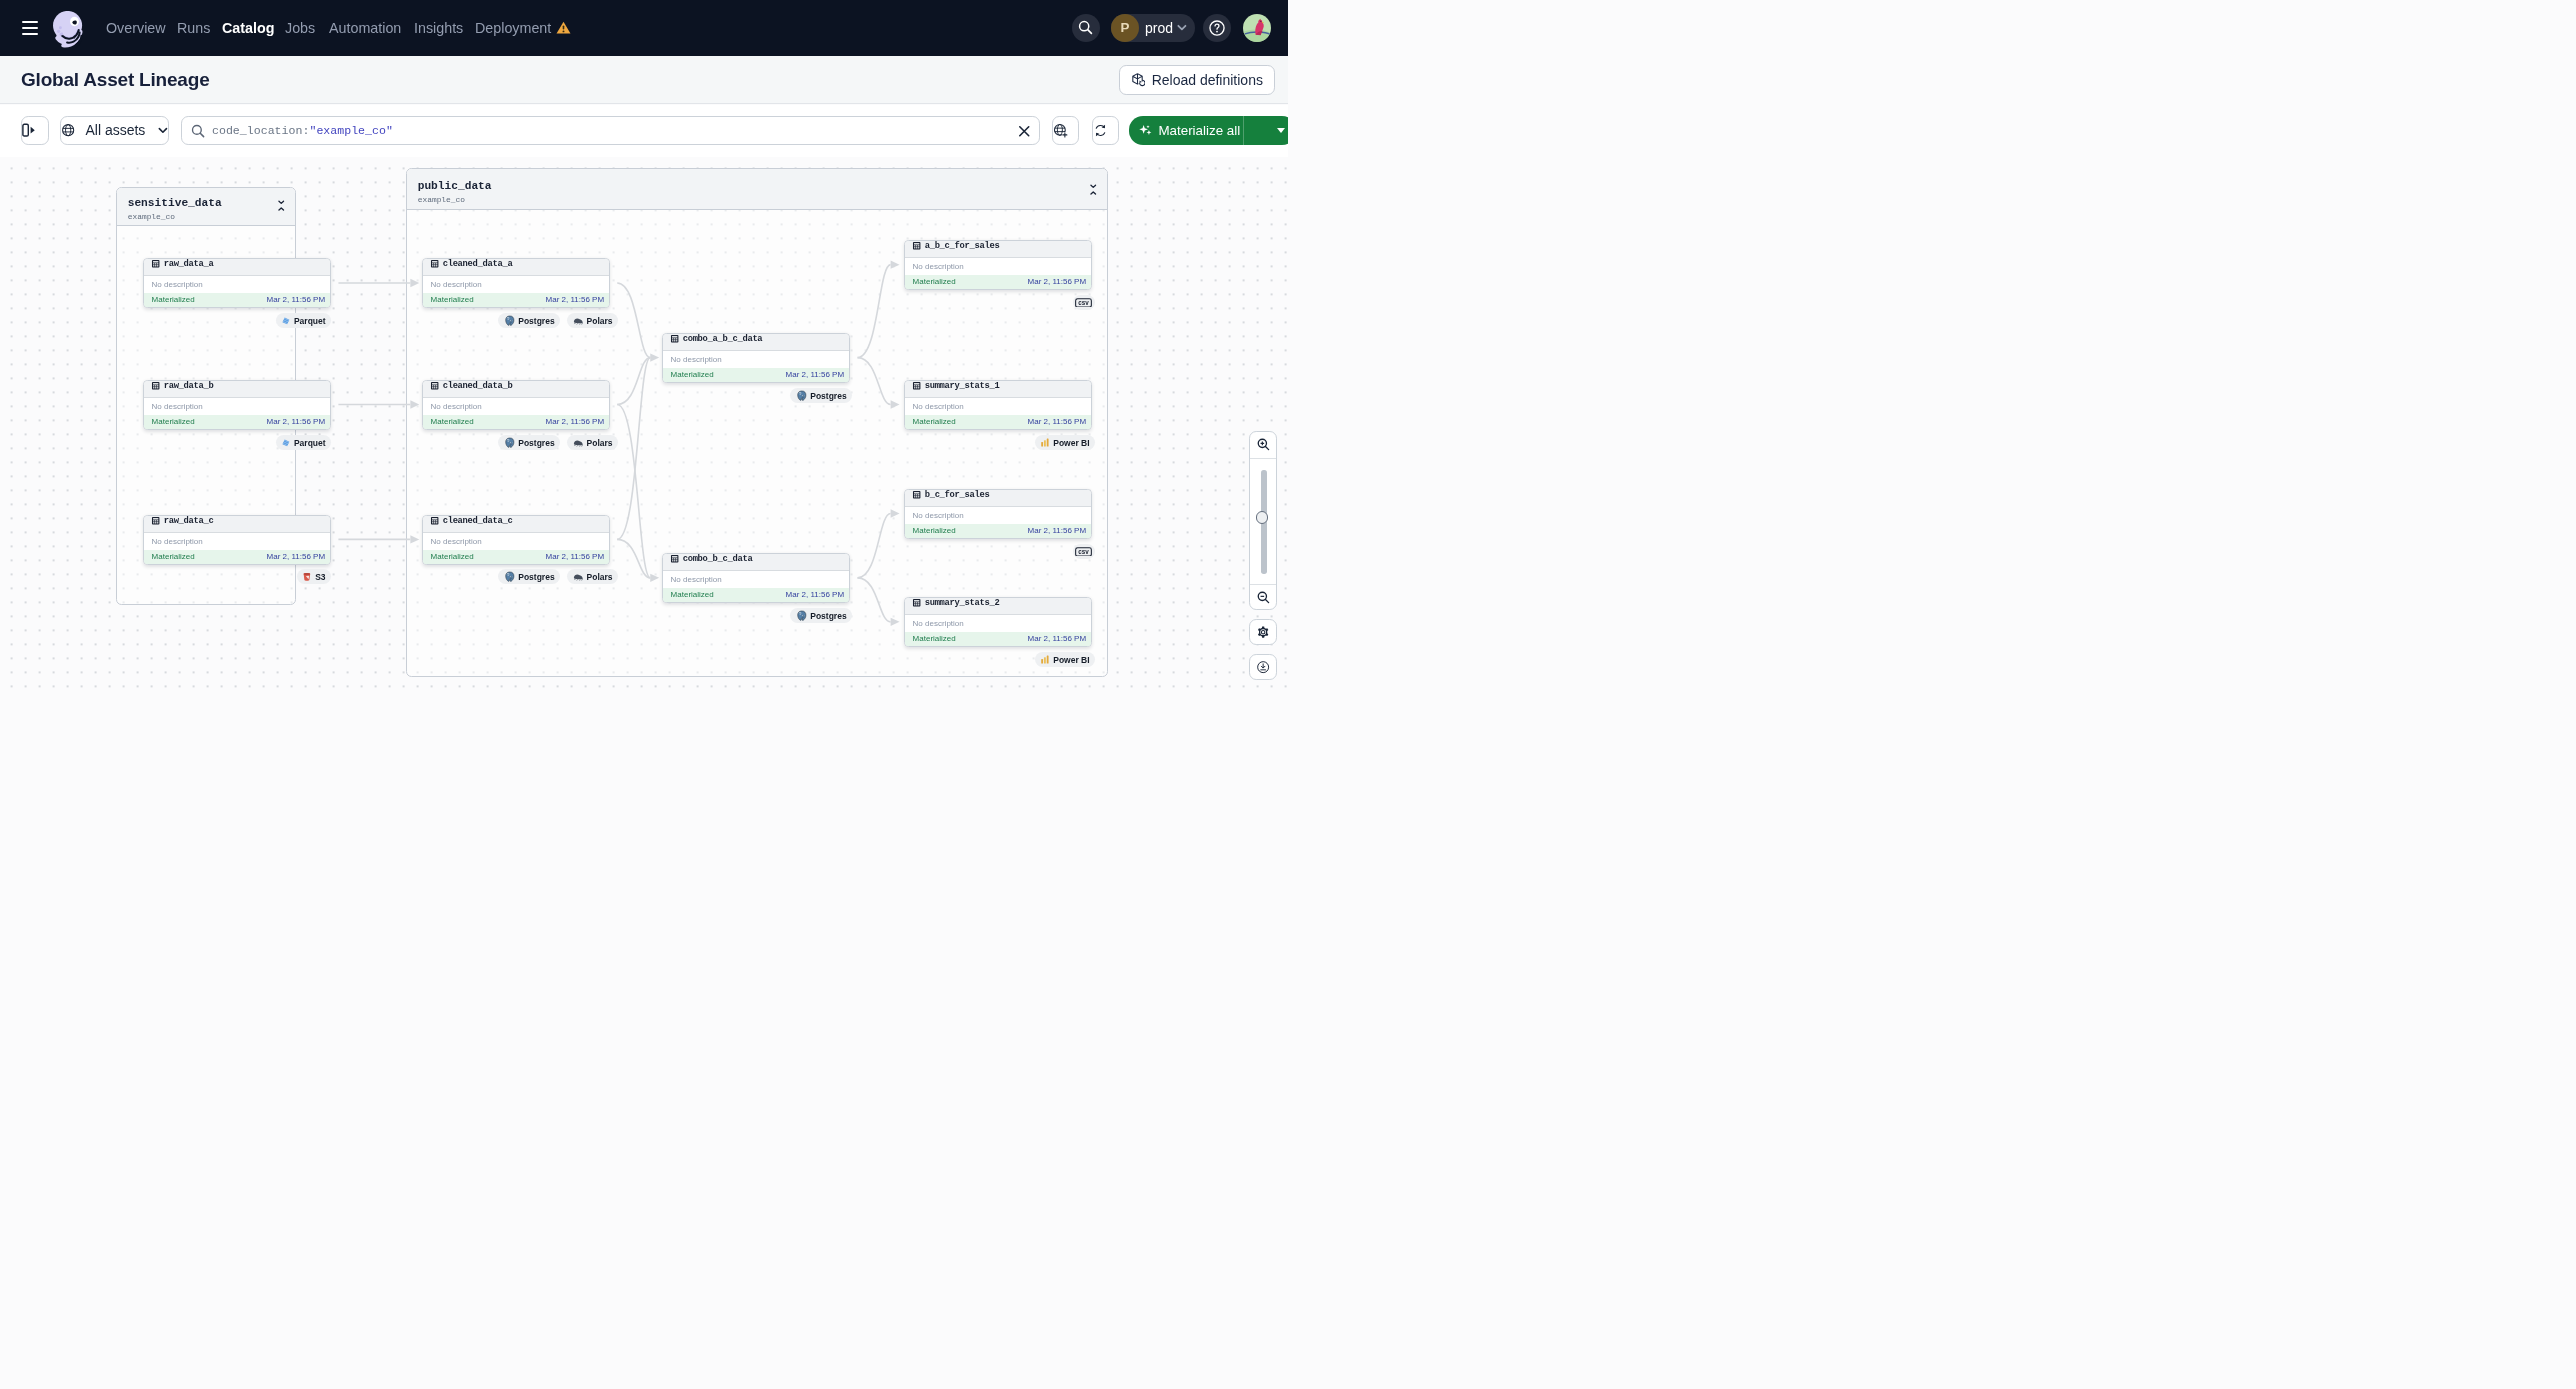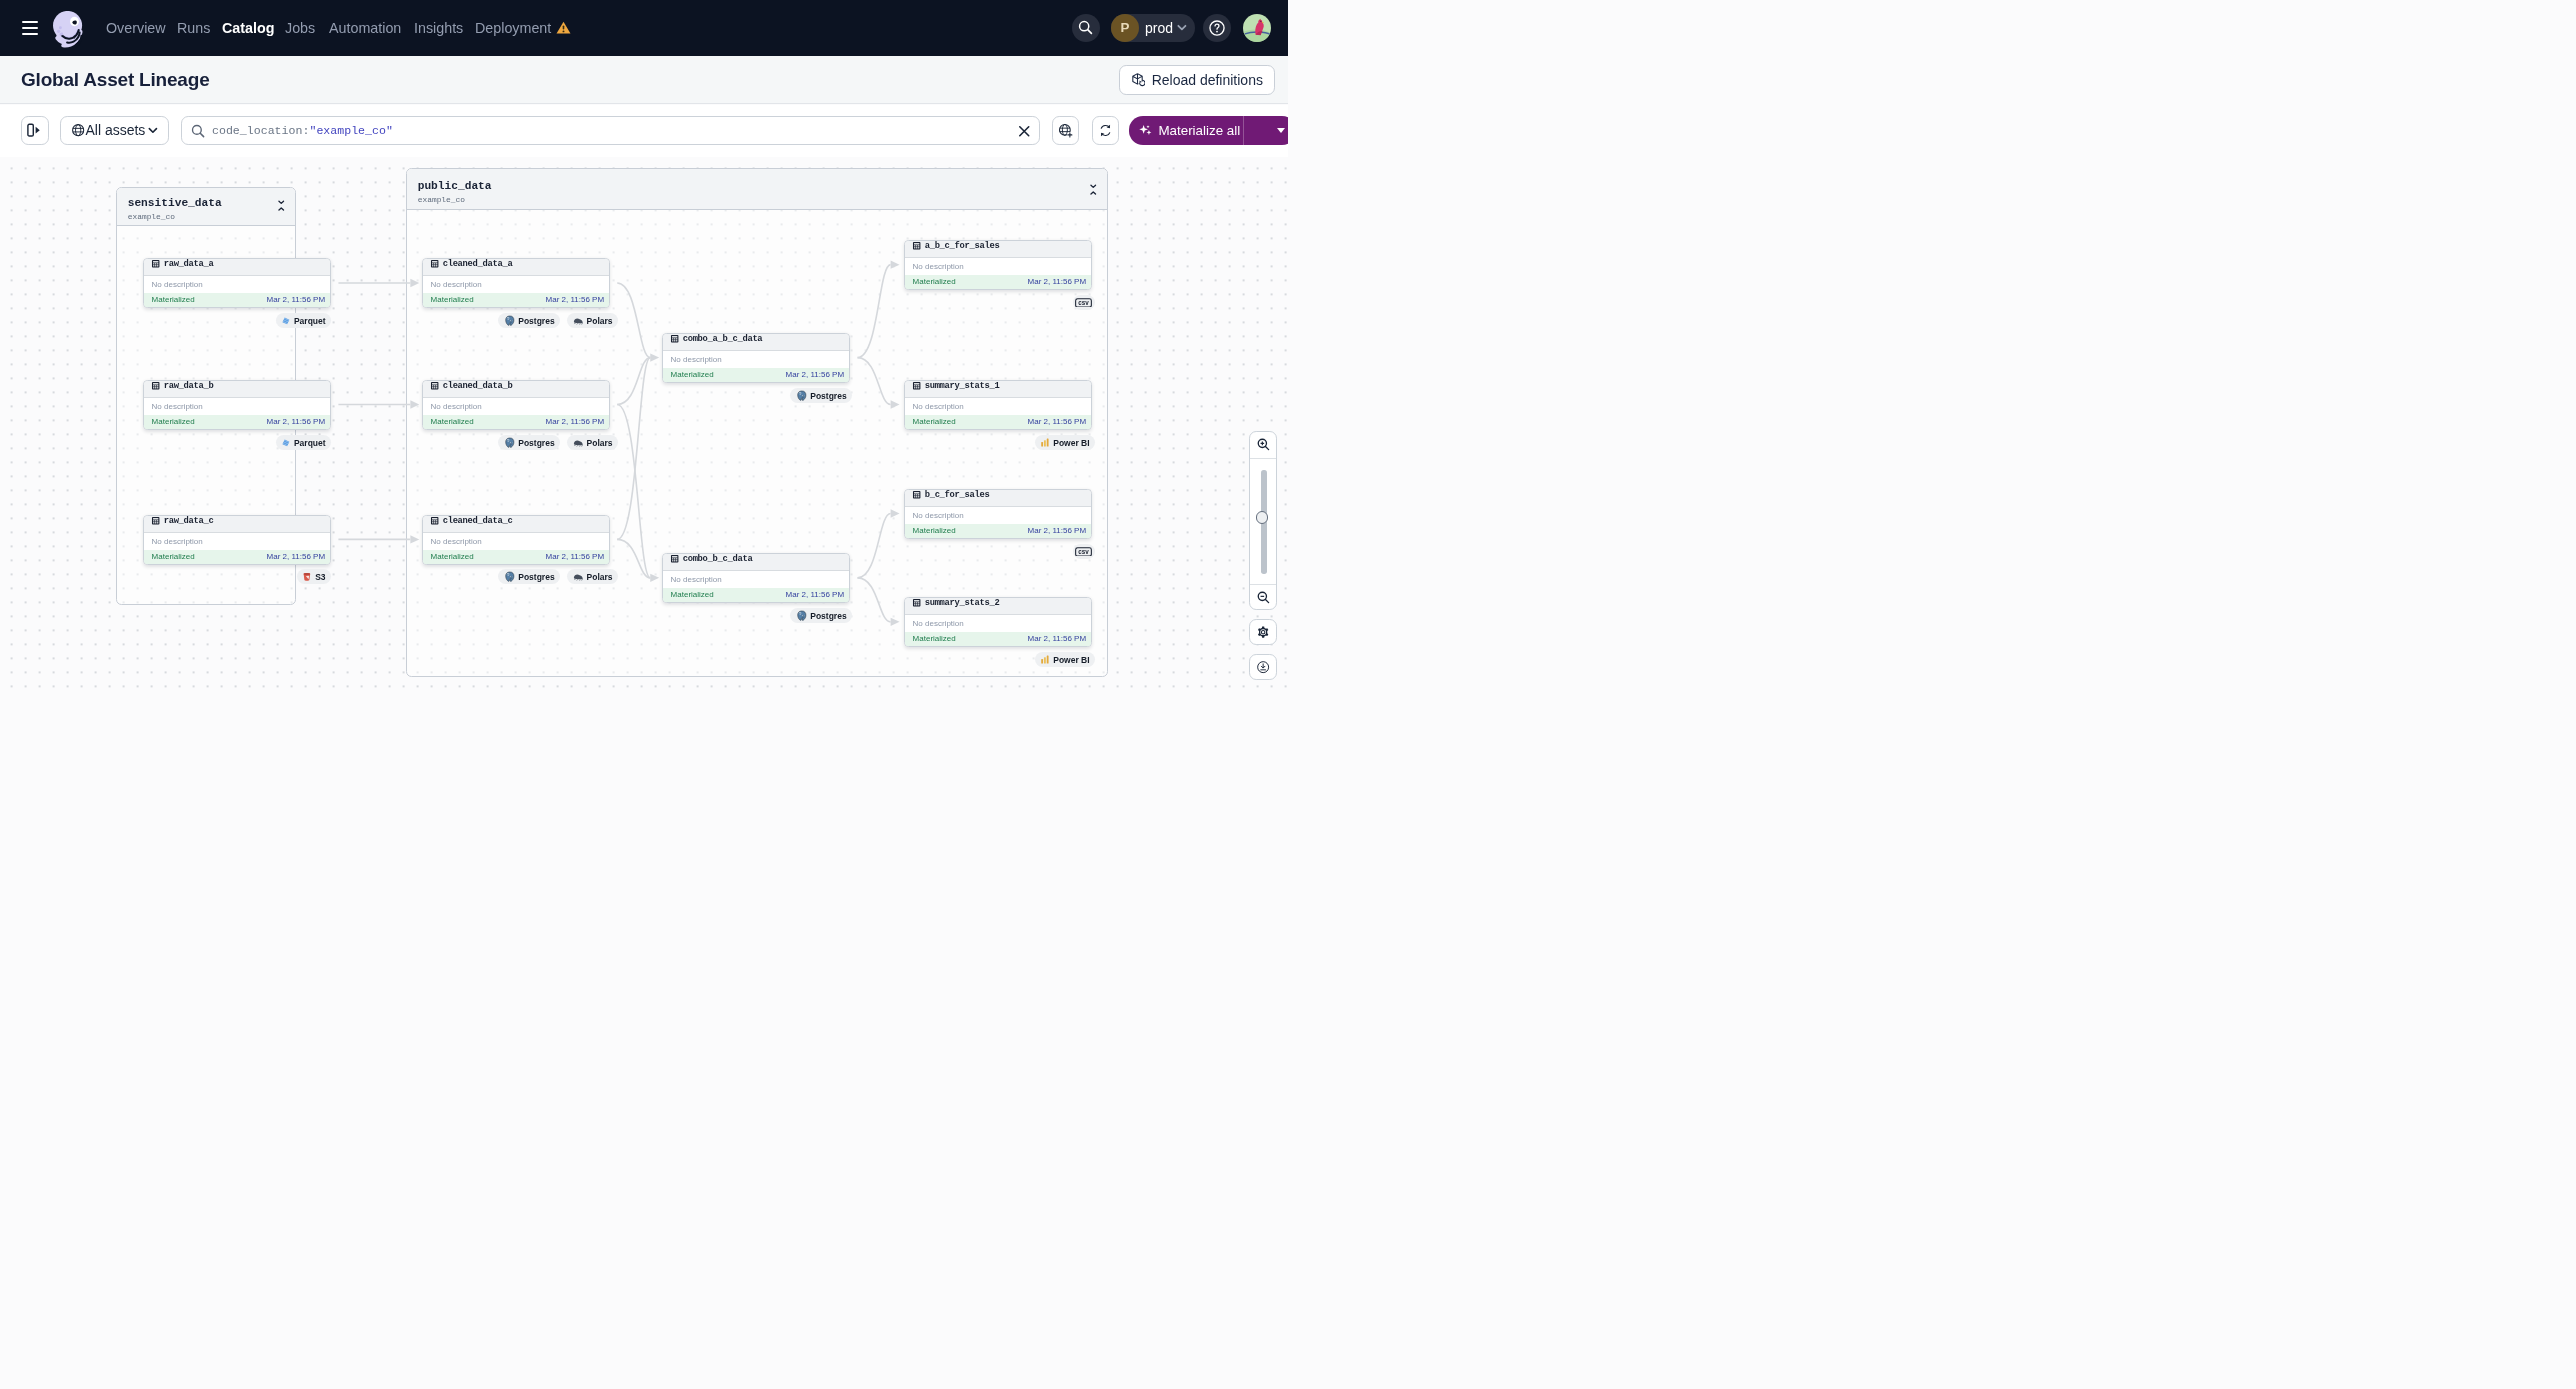--- a/index.html
+++ b/index.html
@@ -21,25 +21,25 @@
 #prodpill .ptxt { position:absolute; left:34px; top:0; line-height:28px; color:#fff; font-size:14px; }
 #prodpill svg { position:absolute; right:8px; top:9.8px; }
 
 
 #phead { position:absolute; left:0; top:56px; width:1288px; height:48px; background:#f5f7f8; border-bottom:0.9px solid #e2e5e9; }
 #phead h1 { position:absolute; left:21px; top:13px; font-size:19px; font-weight:bold; color:#17203a; letter-spacing:-0.2px; }
 #reloadbtn { position:absolute; right:13.4px; top:9px; height:29.5px; border:0.9px solid #c9cfd7; border-radius:7.2px; background:#fff; display:flex; align-items:center; gap:6.3px; padding:0 10.7px; font-size:14px; color:#1a2740; }
 
 
 #toolbar { position:absolute; left:0; top:105px; width:1288px; height:53px; background:#fff; border-bottom:0.9px solid #e2e5e9; }
-.tbtn { position:absolute; top:10.7px; height:29px; border:0.9px solid #ccd2d9; border-radius:7.2px; background:#fff; display:flex; align-items:center; justify-content:center; gap:0; font-size:14px; color:#1a2537; }
+.tbtn { position:absolute; top:10.7px; height:29px; border:0.9px solid #ccd2d9; border-radius:7.2px; background:#fff; display:flex; align-items:center; justify-content:space-between; gap:0; font-size:14px; color:#1a2537; }
 #searchbar { position:absolute; left:181px; top:10.7px; width:859px; height:29px; border:0.9px solid #ccd2d9; border-radius:7.2px; background:#fff; }
 #searchbar .mag { position:absolute; left:9px; top:7.2px; }
 #searchbar .q { position:absolute; left:30px; top:7.6px; font-size:11.6px; }
-#matbtn { position:absolute; left:1129px; top:10.7px; width:167px; height:29px; background:#701a75; border-radius:14px; color:#fff; }
+#matbtn { position:absolute; left:1129px; top:10.7px; width:167px; height:29px; background:#15803d; border-radius:14px; color:#fff; }
 #matbtn .main { position:absolute; left:0; top:0; width:114px; height:29px; display:flex; align-items:center; gap:5.4px; padding-left:9px; font-size:13.4px; white-space:nowrap; }
 #matbtn .sep { position:absolute; left:114px; top:0; width:0.9px; height:29px; background:rgba(255,255,255,0.25); }
 #matbtn .arr { position:absolute; right:10.7px; top:12px; width:0; height:0; border-left:4.9px solid transparent; border-right:4.9px solid transparent; border-top:5.4px solid #fff; }
 
 
 #graph { position:absolute; left:0; top:157px; width:1288px; height:537px; background:#fbfbfc; background-image:radial-gradient(circle, #d7dade 1px, transparent 1.2px); background-size:14px 14px; background-position:4.6px 4.4px; overflow:hidden; }
 .group { position:absolute; border:0.9px solid #c8ced6; border-radius:5.4px; background:rgba(255,255,255,0.45); }
 .ghead { position:absolute; left:0; top:0; right:0; height:39px; background:#f2f4f6; border-bottom:0.9px solid #c8ced6; border-radius:4.5px 4.5px 0 0; }
 .ghead .t1 { position:absolute; left:10.7px; top:9px; font-weight:bold; font-size:11.2px; color:#1a2336; }
 .ghead .t2 { position:absolute; left:10.7px; top:24.6px; font-size:7.9px; color:#5f6b7c; }

